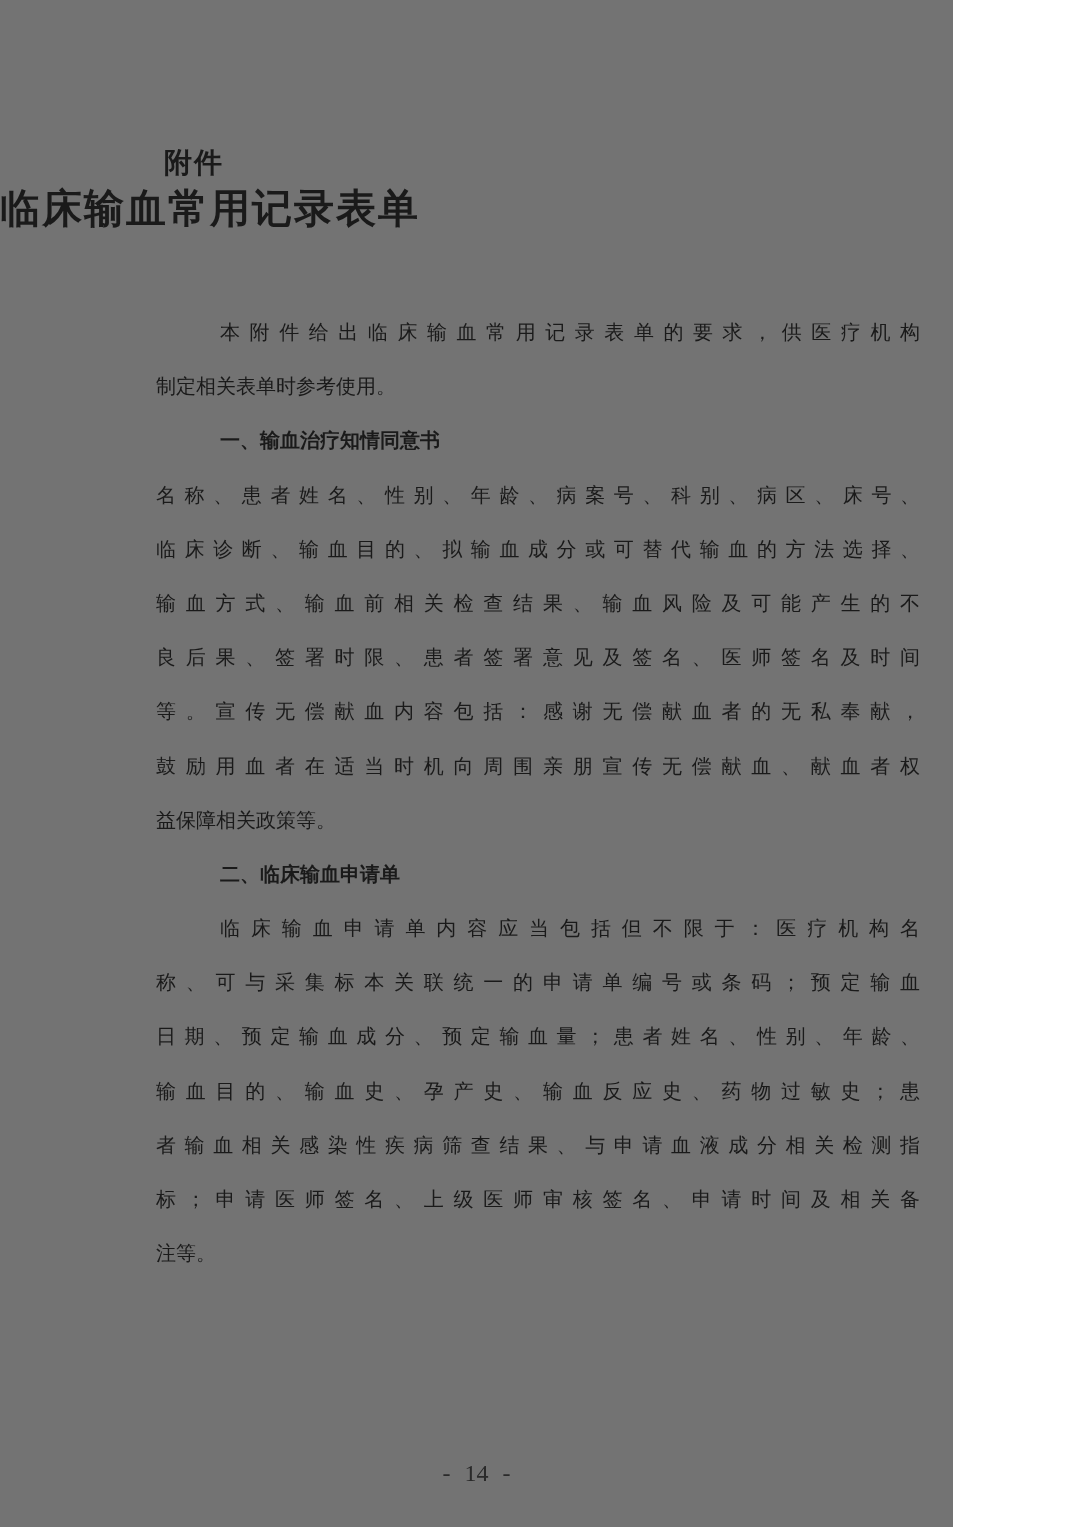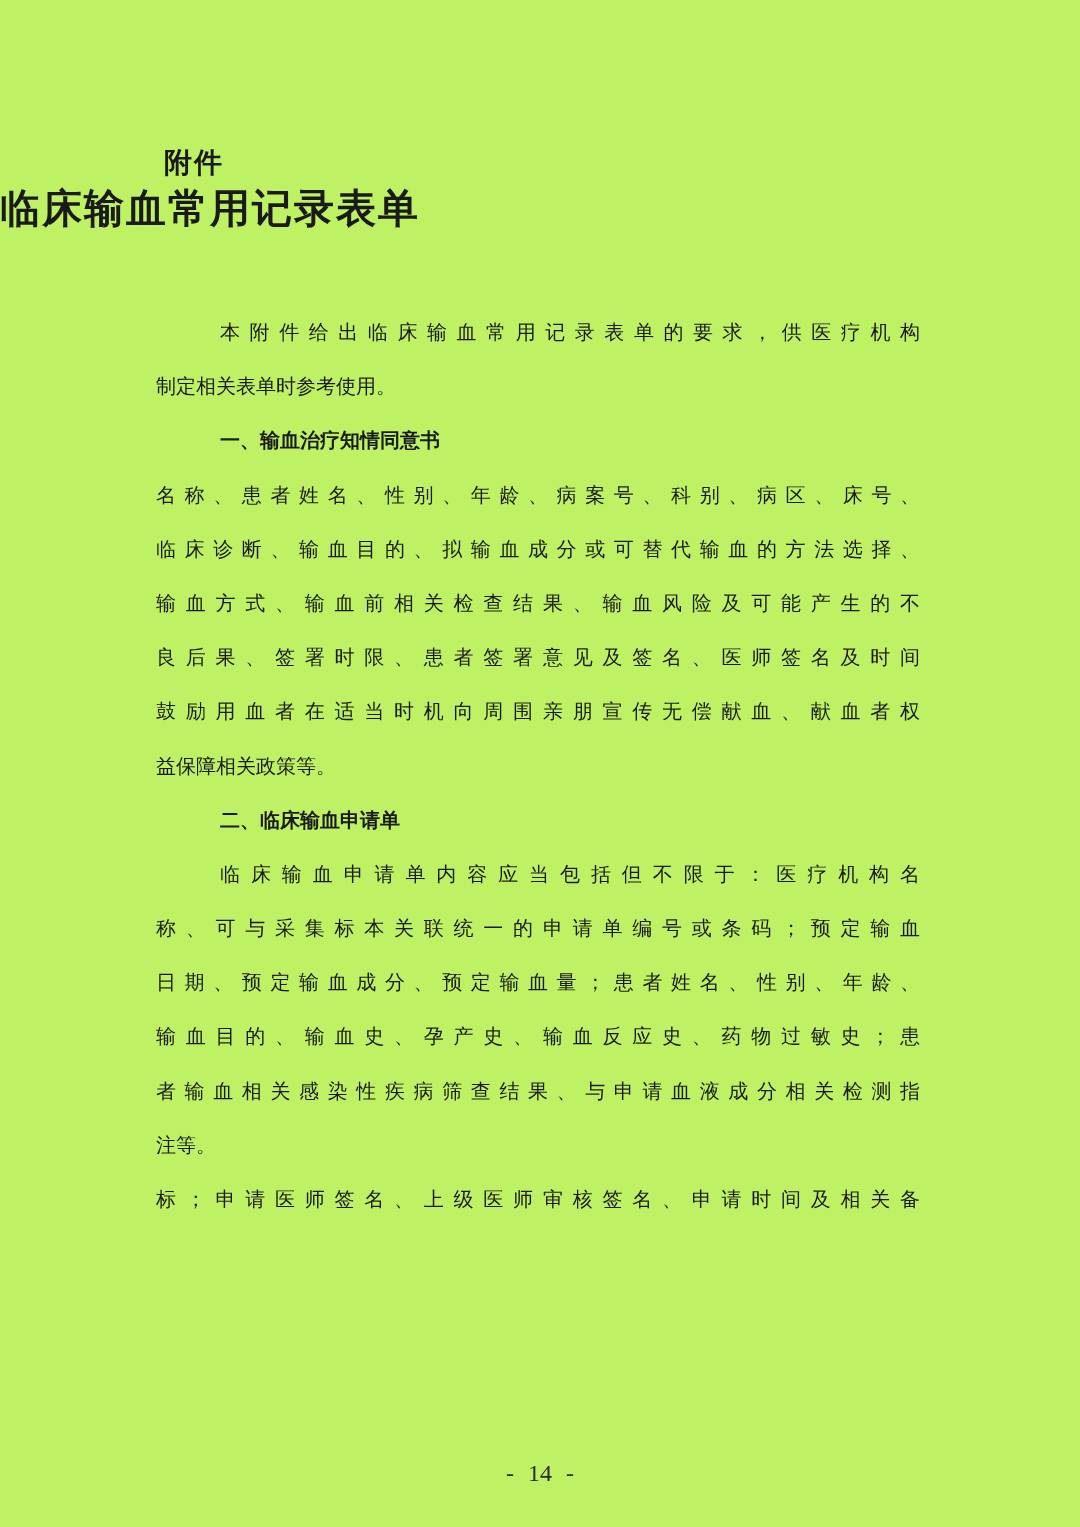--- a/index.html
+++ b/index.html
@@ -2,23 +2,23 @@
 <html lang="zh"><head>
 <meta charset="utf-8">
 <style>
   html, body {
     margin: 0;
     padding: 0;
     background: #ffffff;
   }
   .page {
     position: relative;
-    width: 1080px;
+    width: 953px;
     height: 1527px;
-    background: #bef264;
+    background: #737373;
     color: #1a1a1a;
     overflow: hidden;
     font-family: "Liberation Serif", "DejaVu Serif", serif;
   }
   .attachment-label {
     position: absolute;
     left: 164px;
     top: 146px;
     font-family: "Liberation Sans", "DejaVu Sans", sans-serif;
     font-weight: 600;
@@ -82,29 +82,30 @@
   <div class="doc-title">临床输血常用记录表单</div>
 
   <div class="body-text">
     <div class="line j first">本附件给出临床输血常用记录表单的要求，供医疗机构</div>
     <div class="line">制定相关表单时参考使用。</div>
     <div class="line heading">一、输血治疗知情同意书</div>
     <div class="line j">名称、患者姓名、性别、年龄、病案号、科别、病区、床号、</div>
     <div class="line j">临床诊断、输血目的、拟输血成分或可替代输血的方法选择、</div>
     <div class="line j">输血方式、输血前相关检查结果、输血风险及可能产生的不</div>
     <div class="line j">良后果、签署时限、患者签署意见及签名、医师签名及时间</div>
+    <div class="line j">等。宣传无偿献血内容包括：感谢无偿献血者的无私奉献，</div>
     <div class="line j">鼓励用血者在适当时机向周围亲朋宣传无偿献血、献血者权</div>
     <div class="line">益保障相关政策等。</div>
     <div class="line heading">二、临床输血申请单</div>
     <div class="line j first">临床输血申请单内容应当包括但不限于：医疗机构名</div>
     <div class="line j">称、可与采集标本关联统一的申请单编号或条码；预定输血</div>
     <div class="line j">日期、预定输血成分、预定输血量；患者姓名、性别、年龄、</div>
     <div class="line j">输血目的、输血史、孕产史、输血反应史、药物过敏史；患</div>
     <div class="line j">者输血相关感染性疾病筛查结果、与申请血液成分相关检测指</div>
+    <div class="line j">标；申请医师签名、上级医师审核签名、申请时间及相关备</div>
     <div class="line">注等。</div>
-    <div class="line j">标；申请医师签名、上级医师审核签名、申请时间及相关备</div>
   </div>
 
   <div class="page-footer">
     <span>- 14 -</span>
   </div>
 
 </div>
 
 </body></html>

